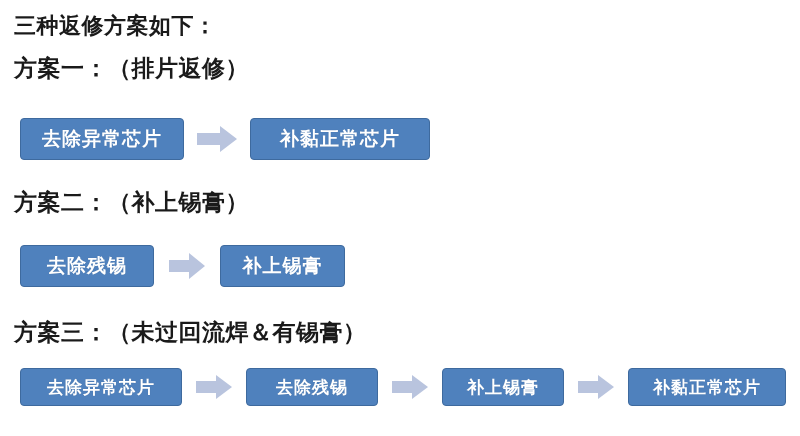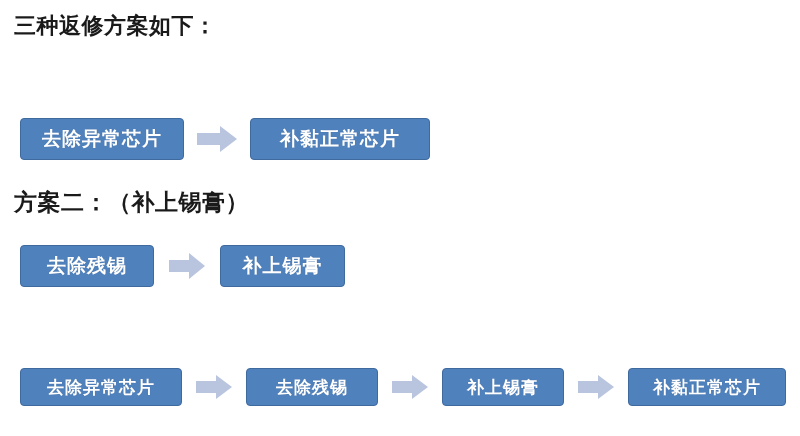--- a/index.html
+++ b/index.html
@@ -113,20 +113,21 @@
   .row-2 .arrow { margin: 0 15px; }
   .row-3 .arrow { margin: 0 14px; }
 </style>
 </head>
 <body style="background: rgb(255, 255, 255);">
 
 <div class="slide">
 
   <div class="heading heading-main" style="color: rgb(26, 26, 26);">三种返修方案如下：</div>
 
+  <div class="heading heading-plan plan1-heading" style="color: rgb(26, 26, 26);">方案一：（排片返修）</div>
 
   <div class="flow-row row-1">
     <div class="proc-box box-w1" style="background: rgb(79, 129, 189); border-color: rgb(62, 106, 158); color: rgb(255, 255, 255);">去除异常芯片</div>
 
     <span class="arrow">
       <svg width="40" height="26" viewBox="0 0 40 26" aria-hidden="true">
         <polygon class="arrow-shape" points="0,7 23,7 23,0 40,13 23,26 23,19 0,19" fill="#b9c4de"></polygon>
       </svg>
     </span>
 
@@ -140,20 +141,21 @@
 
     <span class="arrow">
       <svg width="36" height="26" viewBox="0 0 36 26" aria-hidden="true">
         <polygon class="arrow-shape" points="0,7 20,7 20,0 36,13 20,26 20,19 0,19" fill="#b9c4de"></polygon>
       </svg>
     </span>
 
     <div class="proc-box box-w2" style="background: rgb(79, 129, 189); border-color: rgb(62, 106, 158); color: rgb(255, 255, 255);">补上锡膏</div>
   </div>
 
+  <div class="heading heading-plan plan3-heading" style="color: rgb(26, 26, 26);">方案三：（未过回流焊＆有锡膏）</div>
 
   <div class="flow-row row-3">
     <div class="proc-box box-w1" style="background: rgb(79, 129, 189); border-color: rgb(62, 106, 158); color: rgb(255, 255, 255);">去除异常芯片</div>
 
     <span class="arrow">
       <svg width="36" height="24" viewBox="0 0 36 24" aria-hidden="true">
         <polygon class="arrow-shape" points="0,6 20,6 20,0 36,12 20,24 20,18 0,18" fill="#b9c4de"></polygon>
       </svg>
     </span>
 

